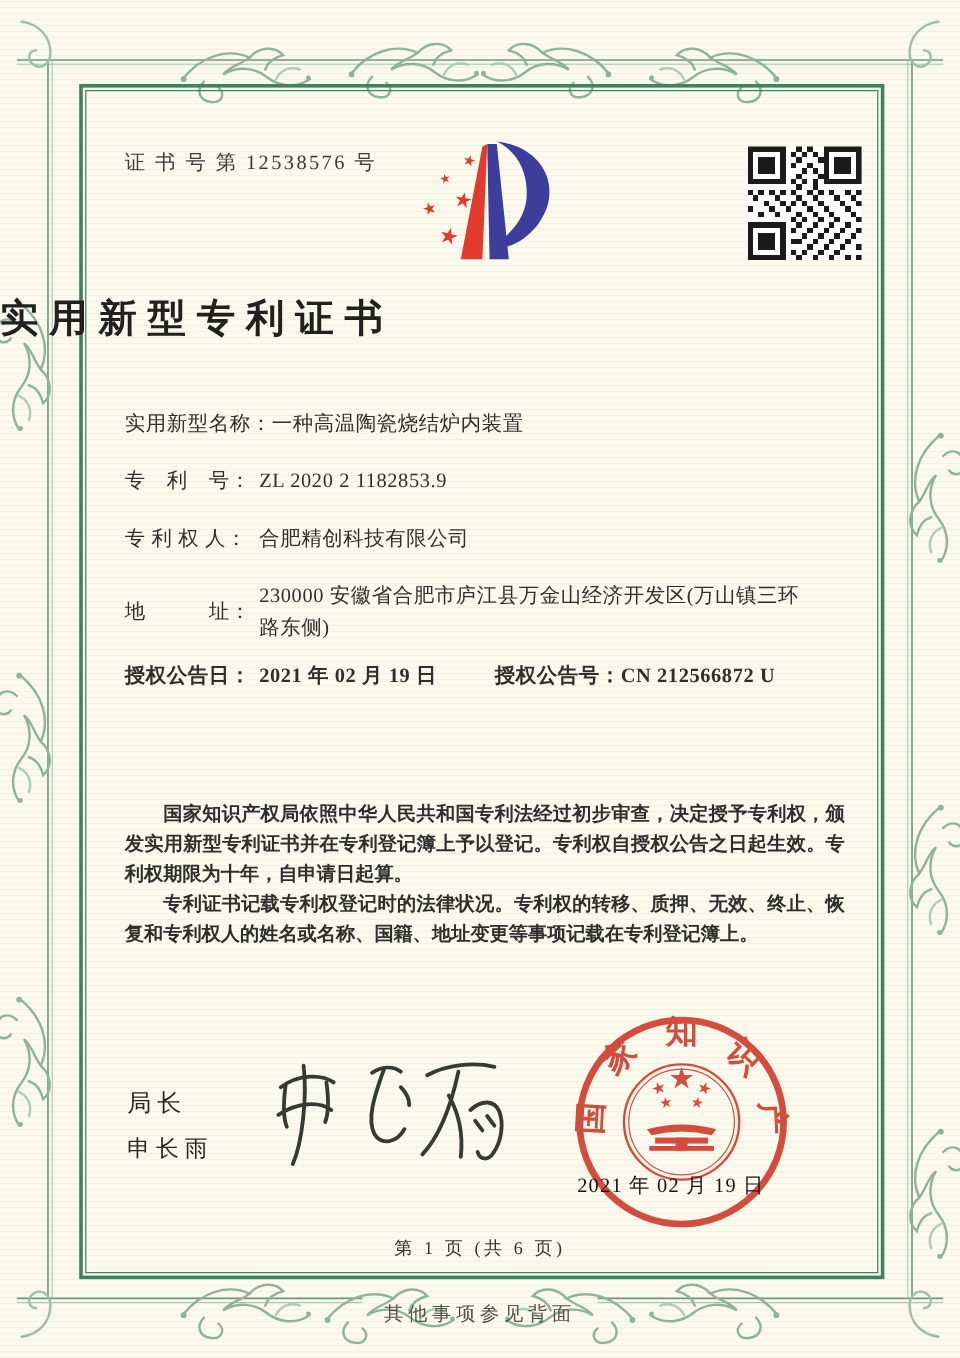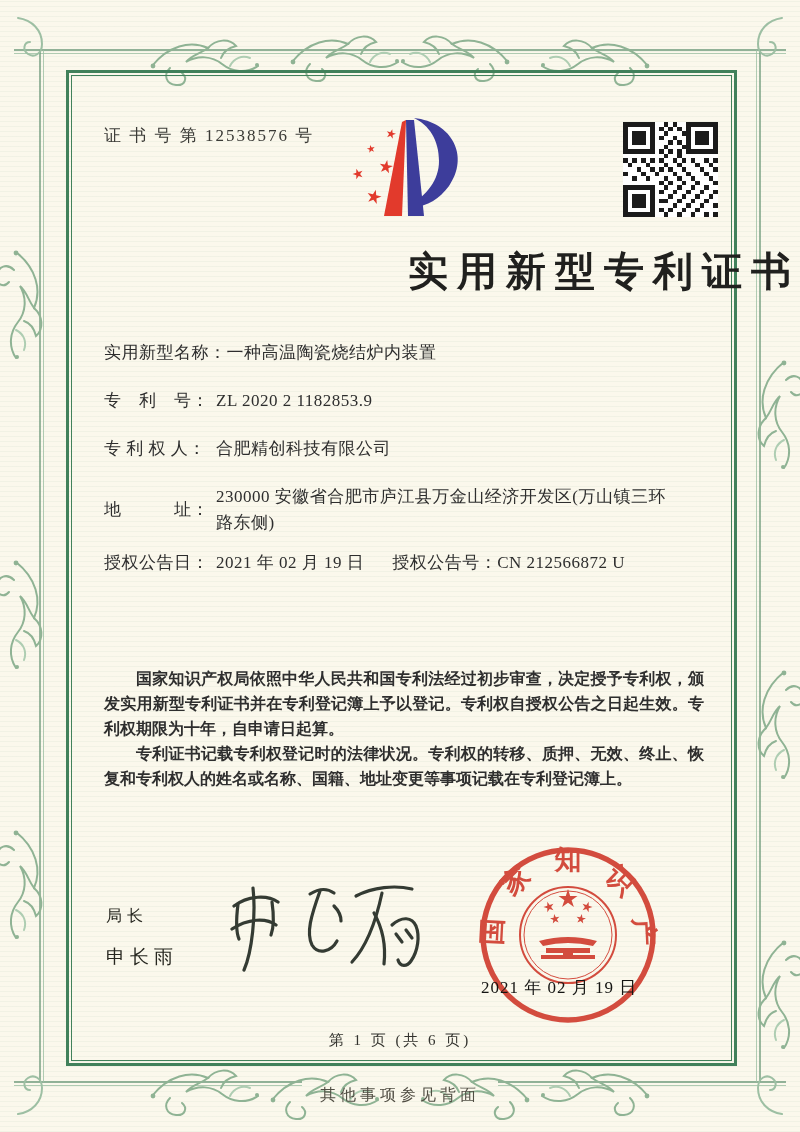--- a/index.html
+++ b/index.html
@@ -18,36 +18,36 @@
   .frame::after{
     content:"";position:absolute;inset:2px;border:1px solid #41815b;
   }
   .ornament{position:absolute;left:0;top:0;width:800px;height:1132px;}
   .cert-number{
     position:absolute;left:104px;top:124px;font-size:17px;letter-spacing:2px;color:#3a3a36;
   }
   .logo{position:absolute;left:336px;top:112px;width:140px;height:126px;}
   .qr{position:absolute;left:623px;top:122px;width:95px;height:95px;}
   .title{
-    position:absolute;left:0;right:0;top:244px;text-align:right;
-    font-size:40px;font-weight:bold;letter-spacing:9px;color:#20201e;
+    position:absolute;left:0;right:0;top:244px;text-align:left;
+    font-size:32px;font-weight:bold;letter-spacing:9px;color:#20201e;
   }
   .fields{position:absolute;left:104px;top:340px;width:600px;font-size:17px;letter-spacing:0.5px;}
   .field-row{display:flex;line-height:26px;margin-bottom:22px;align-items:center;}
   .field-row.address{margin-bottom:14px;}
   .field-label{flex:0 0 112px;white-space:pre;}
   .field-value{max-width:452px;}
-  .grant-row{display:flex;gap:28px;line-height:26px;}
+  .grant-row{display:flex;gap:48px;line-height:26px;font-weight:bold;}
   .grant-pair{display:flex;}
   .paragraphs{
     position:absolute;left:104px;top:666px;width:600px;
     font-size:16px;line-height:25px;text-align:justify;color:#2e2e2e;font-weight:bold;
   }
   .paragraphs p{margin:0;text-indent:2em;}
-  .sig-title{position:absolute;left:106px;top:906px;font-size:16px;letter-spacing:5px;color:#26261f;}
+  .sig-title{position:absolute;left:106px;top:906px;font-size:20px;letter-spacing:5px;color:#26261f;}
   .sig-name{position:absolute;left:106px;top:944px;font-size:19px;letter-spacing:5px;color:#26261f;}
   .signature{position:absolute;left:215px;top:872px;width:215px;height:120px;}
   .seal{position:absolute;left:473px;top:843px;width:190px;height:190px;}
   .seal-date{
     position:absolute;left:481px;top:976px;width:190px;z-index:3;
     font-size:17px;letter-spacing:1px;color:#141412;
   }
   .footer-page{
     position:absolute;left:0;right:0;top:1031px;text-align:center;
     font-size:15px;letter-spacing:3px;color:#33332e;

